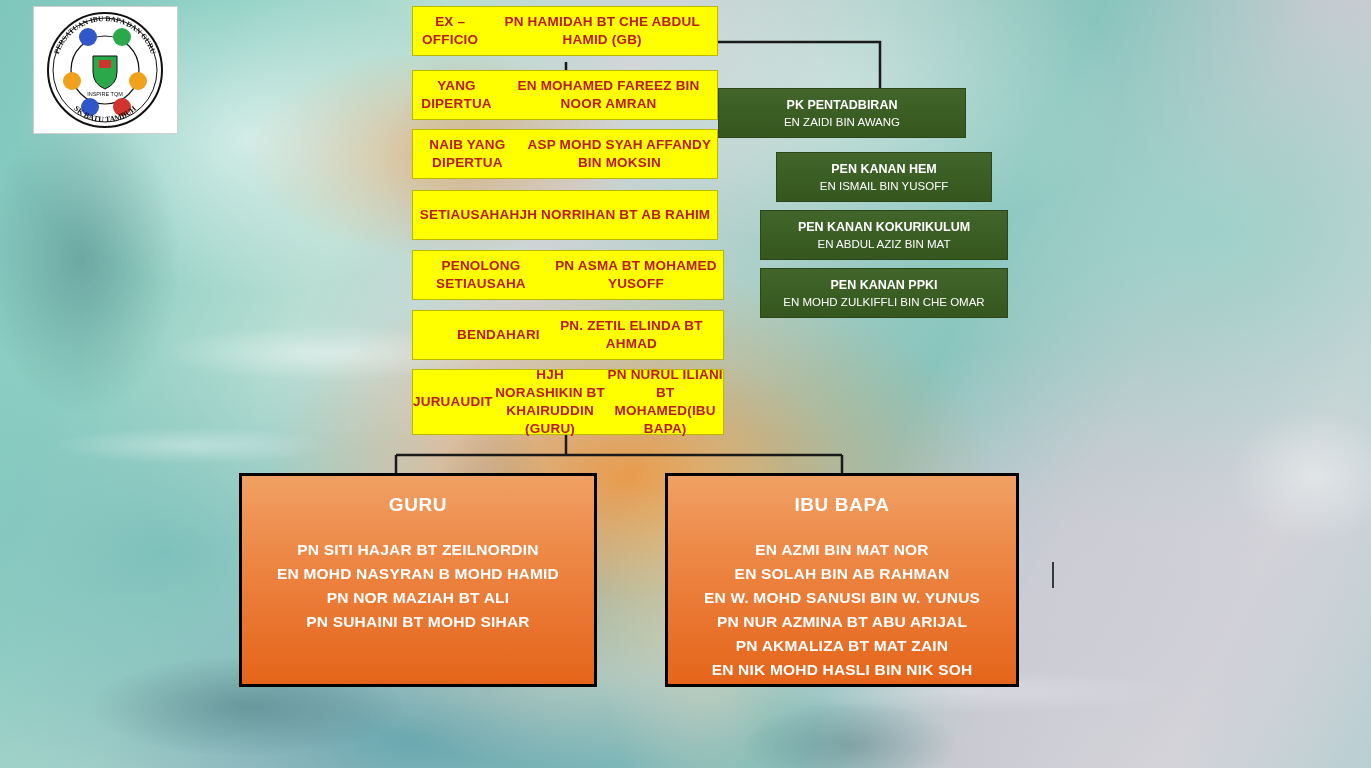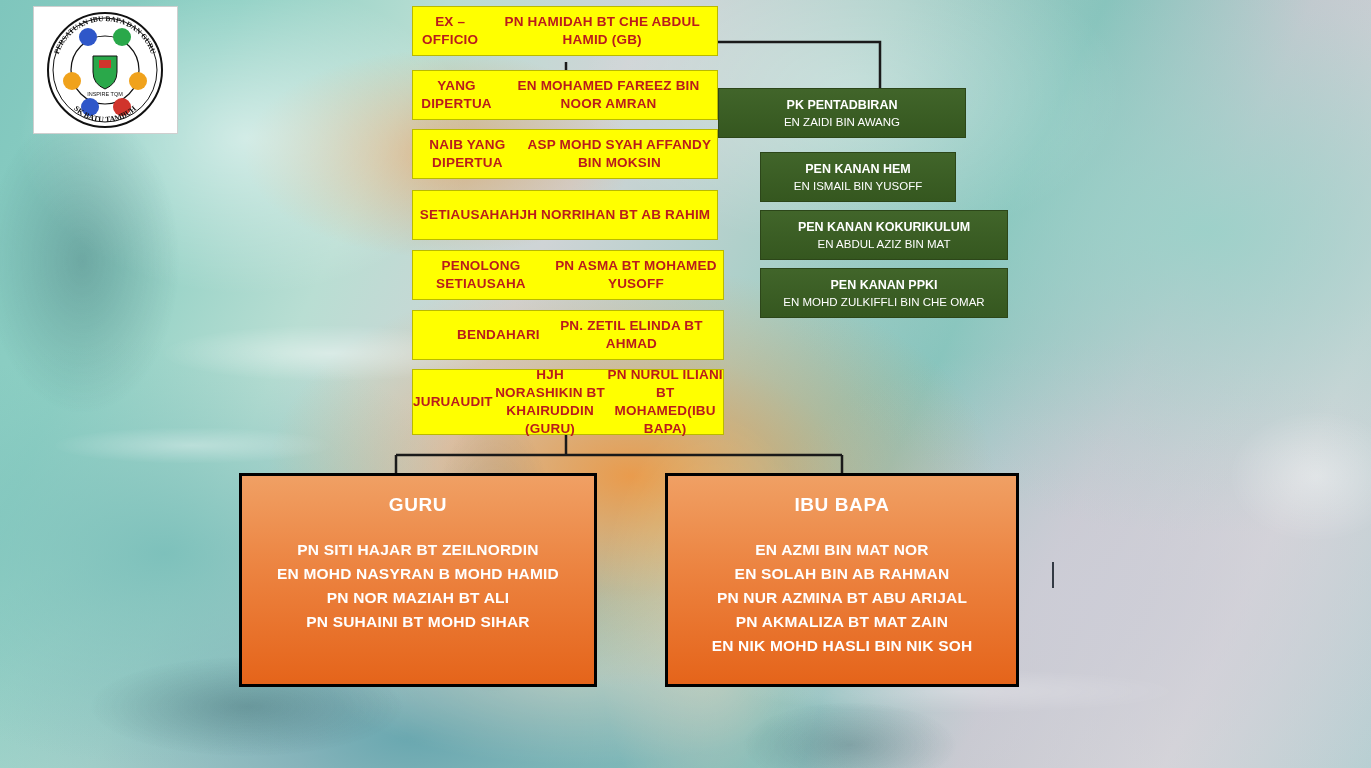--- a/index.html
+++ b/index.html
@@ -251,21 +251,21 @@
     <div class="role">JURUAUDIT</div>
     <div class="person">HJH NORASHIKIN BT KHAIRUDDIN (GURU)</div>
     <div class="person">PN NURUL ILIANI BT MOHAMED(IBU BAPA)</div>
   </div>
 
   <div class="gbox" style="left:718px; top:88px; width:248px; height:50px;">
     <div class="role">PK PENTADBIRAN</div>
     <div class="person">EN ZAIDI BIN AWANG</div>
   </div>
 
-  <div class="gbox" style="left:760px; top:152px; width:196px; height:50px;">
+  <div class="gbox" style="left:776px; top:152px; width:216px; height:50px;">
     <div class="role">PEN KANAN HEM</div>
     <div class="person">EN ISMAIL BIN YUSOFF</div>
   </div>
 
   <div class="gbox" style="left:760px; top:210px; width:248px; height:50px;">
     <div class="role">PEN KANAN KOKURIKULUM</div>
     <div class="person">EN ABDUL AZIZ BIN MAT</div>
   </div>
 
   <div class="gbox" style="left:760px; top:268px; width:248px; height:50px;">
@@ -281,20 +281,21 @@
       <div>PN NOR MAZIAH BT ALI</div>
       <div>PN SUHAINI BT MOHD SIHAR</div>
     </div>
   </div>
 
   <div class="obox" style="left:665px; top:473px; width:354px; height:214px;">
     <div class="heading">IBU BAPA</div>
     <div class="names">
       <div>EN AZMI BIN MAT NOR</div>
       <div>EN SOLAH BIN AB RAHMAN</div>
+      <div>EN W. MOHD SANUSI BIN W. YUNUS</div>
       <div>PN NUR AZMINA BT ABU ARIJAL</div>
       <div>PN AKMALIZA BT MAT ZAIN</div>
       <div>EN NIK MOHD HASLI BIN NIK SOH</div>
     </div>
   </div>
 
   <div class="caret"></div>
 
 </div>
 

